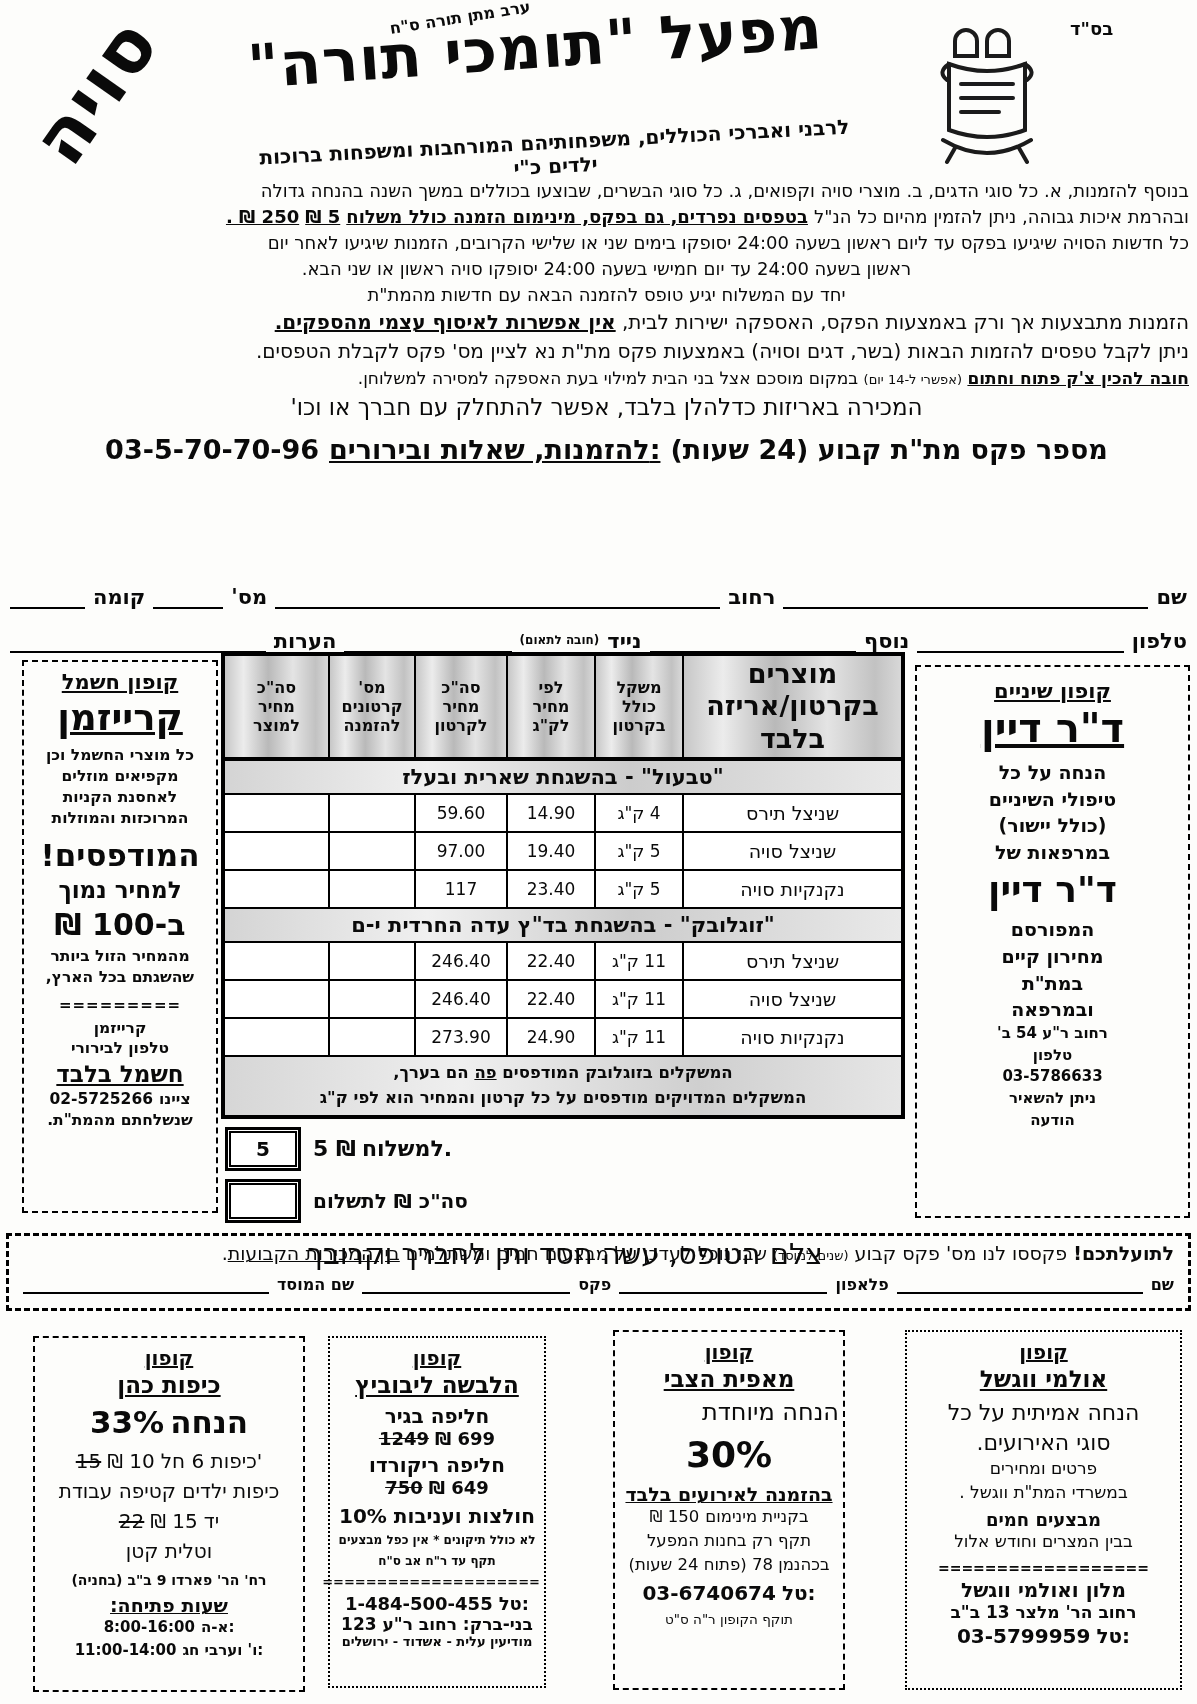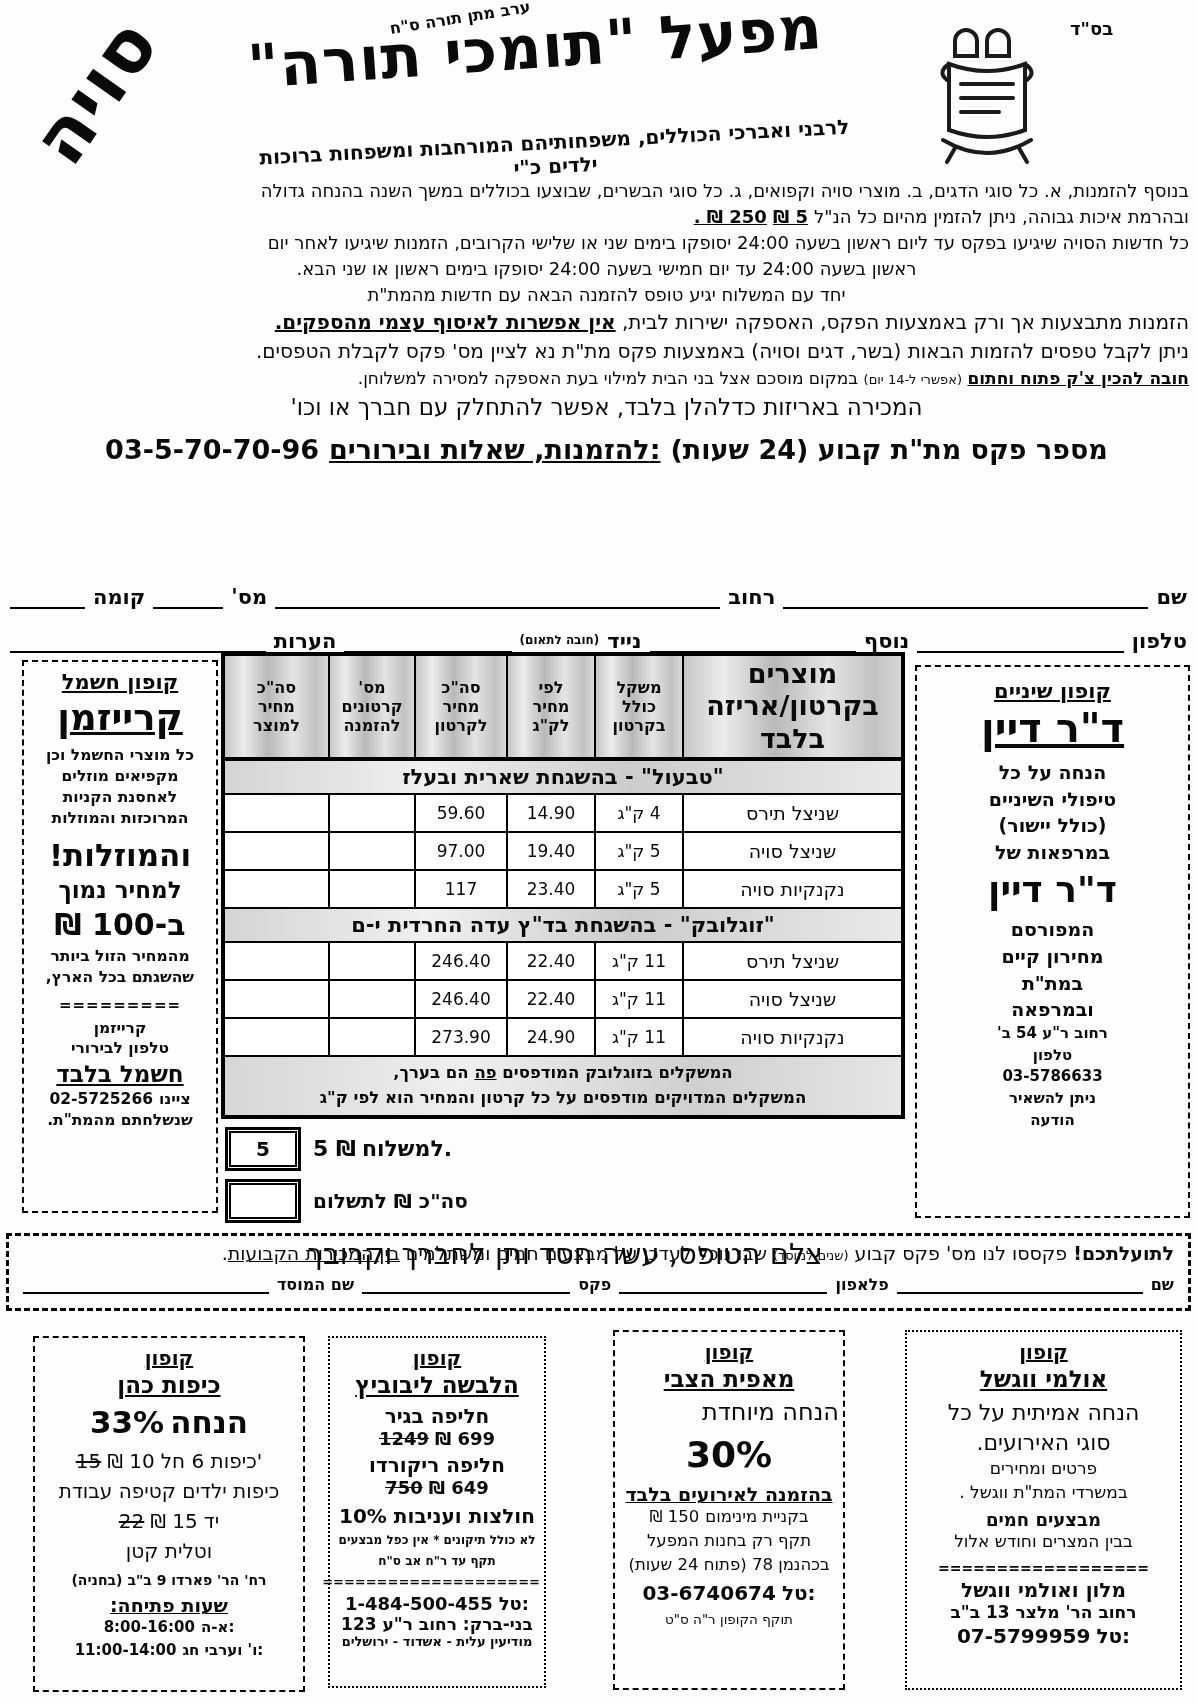--- a/index.html
+++ b/index.html
@@ -135,24 +135,25 @@
   <div class="abs pretitle">ערב מתן תורה ס"ח</div>
   <div class="abs title">מפעל "תומכי תורה"</div>
   <div class="abs soy">סויה</div>
   <div class="abs subtitle">לרבני ואברכי הכוללים, משפחותיהם המורחבות ומשפחות ברוכות ילדים כ"י</div>
 
   <div class="abs introwrap">
     <div class="row">בנוסף להזמנות, א. כל סוגי הדגים, ב. מוצרי סויה וקפואים, ג. כל סוגי הבשרים, שבוצעו בכוללים במשך השנה בהנחה גדולה</div>
     <div class="row l2row">
       <span class="b u ltr">. ₪ 250</span>
       <span class="b u ltr">₪ 5</span>
+      <span class="b u">בטפסים נפרדים, גם בפקס, מינימום הזמנה כולל משלוח</span>
       <span>ובהרמת איכות גבוהה, ניתן להזמין מהיום כל הנ"ל</span>
     </div>
     <div class="row">כל חדשות הסויה שיגיעו בפקס עד ליום ראשון בשעה 24:00 יסופקו בימים שני או שלישי הקרובים, הזמנות שיגיעו לאחר יום</div>
-    <div class="row center">ראשון בשעה 24:00 עד יום חמישי בשעה 24:00 יסופקו בימים ראשון או שני הבא.</div>
+    <div class="row center">ראשון בשעה 24:00 עד יום חמישי בשעה 24:00 יסופקו סויה ראשון או שני הבא.</div>
     <div class="row center">יחד עם המשלוח יגיע טופס להזמנה הבאה עם חדשות מהמת"ת</div>
     <div class="row l7">
       <span>הזמנות מתבצעות אך ורק באמצעות הפקס, האספקה ישירות לבית,</span>
       <span class="b u">אין אפשרות לאיסוף עצמי מהספקים.</span>
     </div>
     <div class="row l6">ניתן לקבל טפסים להזמות הבאות (בשר, דגים וסויה) באמצעות פקס מת"ת נא לציין מס' פקס לקבלת הטפסים.</div>
     <div class="row l8">
       <span class="b u">חובה להכין צ'ק פתוח וחתום</span>
       <span class="sm">(אפשרי ל-14 יום)</span>
       <span>במקום מוסכם אצל בני הבית למילוי בעת האספקה למסירה למשלוחן.</span>
@@ -187,21 +188,21 @@
     <span class="blank" style="flex:2.6"></span>
   </div>
 
   <div class="abs coupon c-elec">
     <div class="hdr">קופון חשמל</div>
     <div class="name">קרייזמן</div>
     <div class="ln">כל מוצרי החשמל וכן</div>
     <div class="ln">מקפיאים מוזלים</div>
     <div class="ln">לאחסנת הקניות</div>
     <div class="ln">המרוכזות והמוזלות</div>
-    <div class="promise">והמוזלות!</div>
+    <div class="promise">המודפסים!</div>
     <div class="sub1">למחיר נמוך</div>
     <div class="price"><span class="ltr">₪ 100-ב</span></div>
     <div class="ln">מהמחיר הזול ביותר</div>
     <div class="ln">שהשגתם בכל הארץ,</div>
     <div class="div">=========</div>
     <div class="ln">קרייזמן</div>
     <div class="ln">טלפון לבירורי</div>
     <div class="foot3">חשמל בלבד</div>
     <div class="ln vrow">
       <span class="ltr">02-5725266</span>
@@ -377,21 +378,21 @@
     <div class="big">הנחה אמיתית על כל</div>
     <div class="big">סוגי האירועים.</div>
     <div class="md">פרטים ומחירים</div>
     <div class="md">במשרדי המת"ת ווגשל .</div>
     <div class="bd">מבצעים חמים</div>
     <div class="md">בבין המצרים וחודש אלול</div>
     <div class="div">==================</div>
     <div class="f1">מלון ואולמי ווגשל</div>
     <div class="f2">רחוב הר' מלצר 13 ב"ב</div>
     <div class="tel vrow">
-      <span class="ltr">07-5799959</span>
+      <span class="ltr">03-5799959</span>
       <span>טל:</span>
     </div>
   </div>
 
   <div class="abs coupon cb c-bak">
     <div class="hdr">קופון</div>
     <div class="name">מאפית הצבי</div>
     <div class="md">הנחה מיוחדת</div>
     <div class="pc">30%</div>
     <div class="ev">בהזמנה לאירועים בלבד</div>

